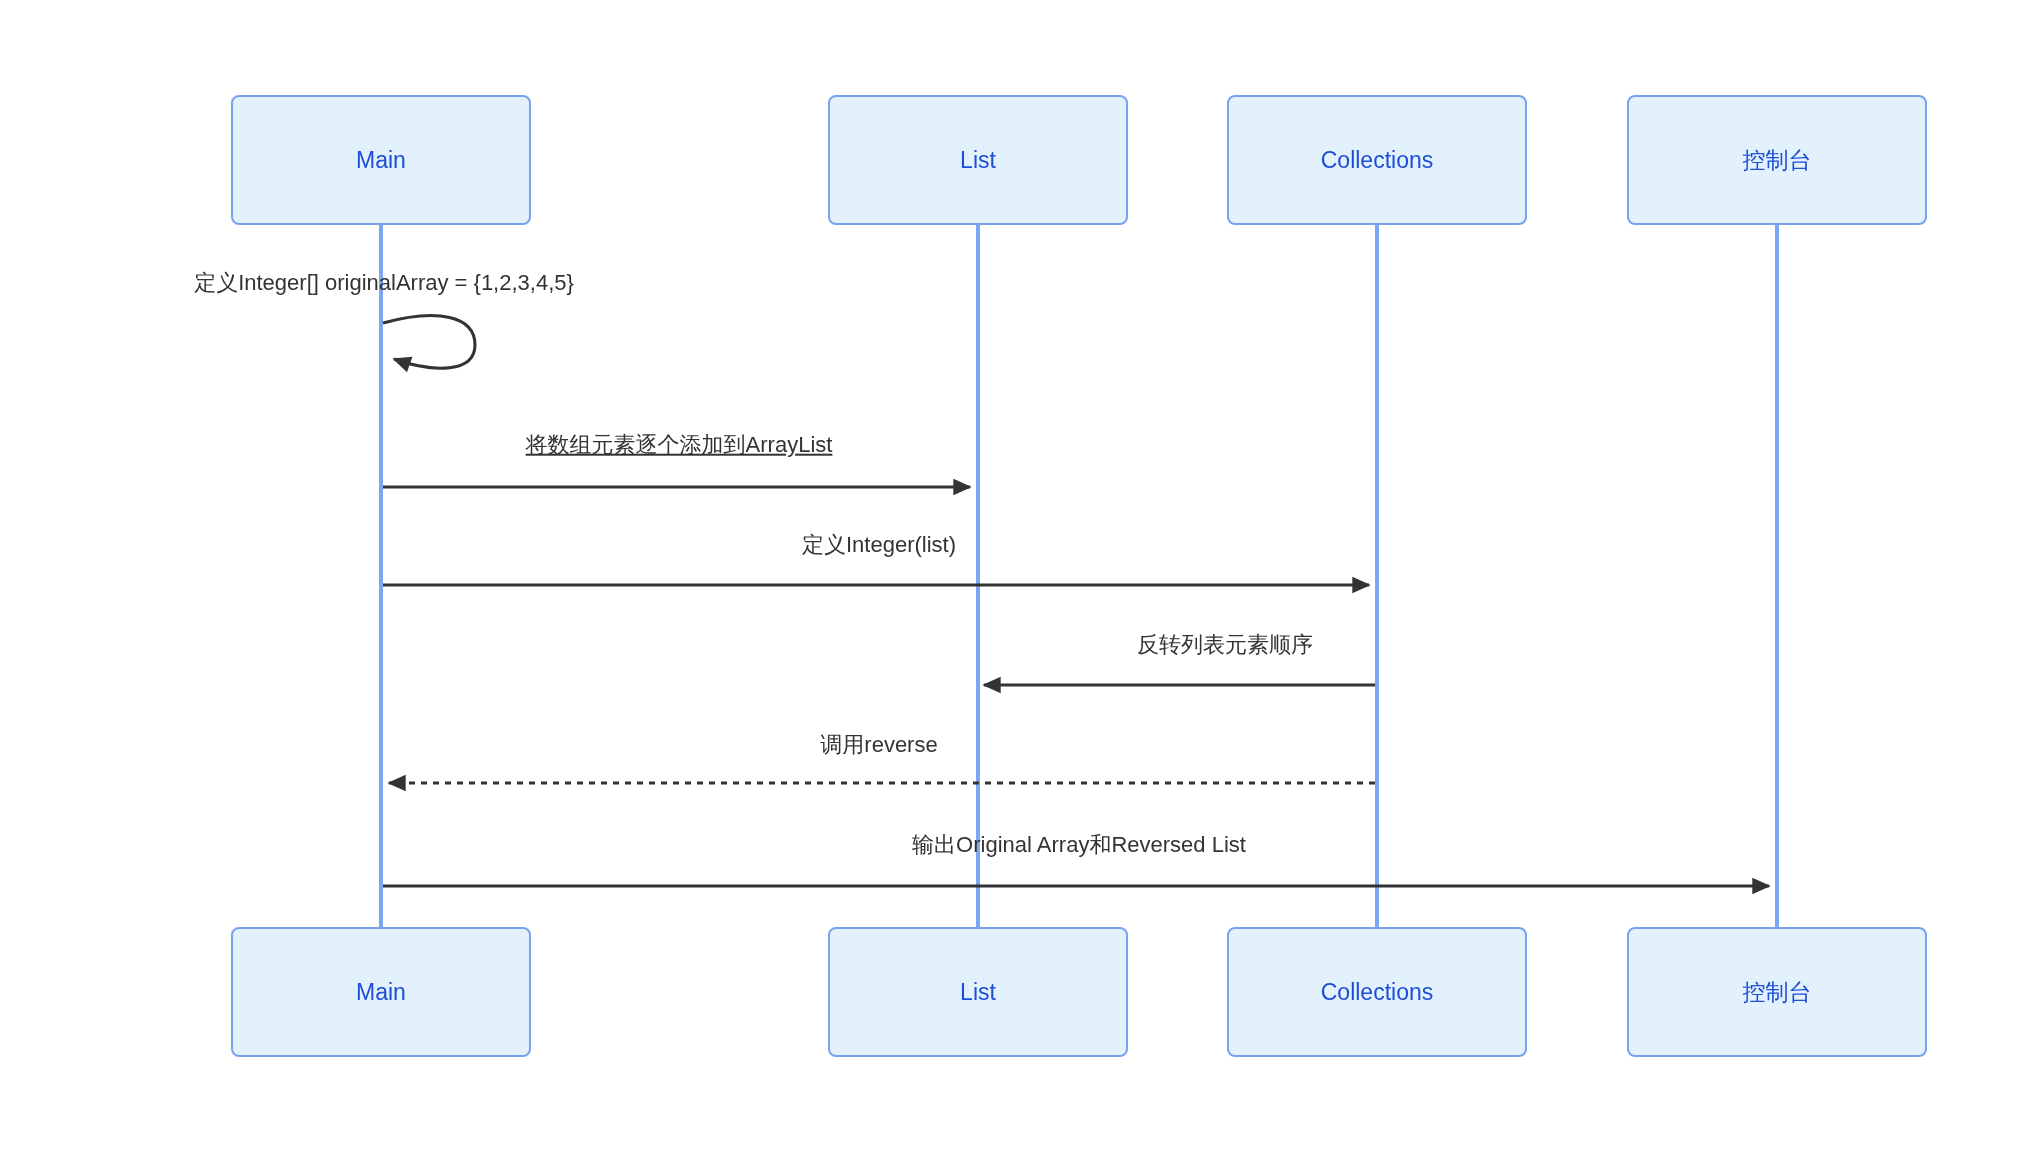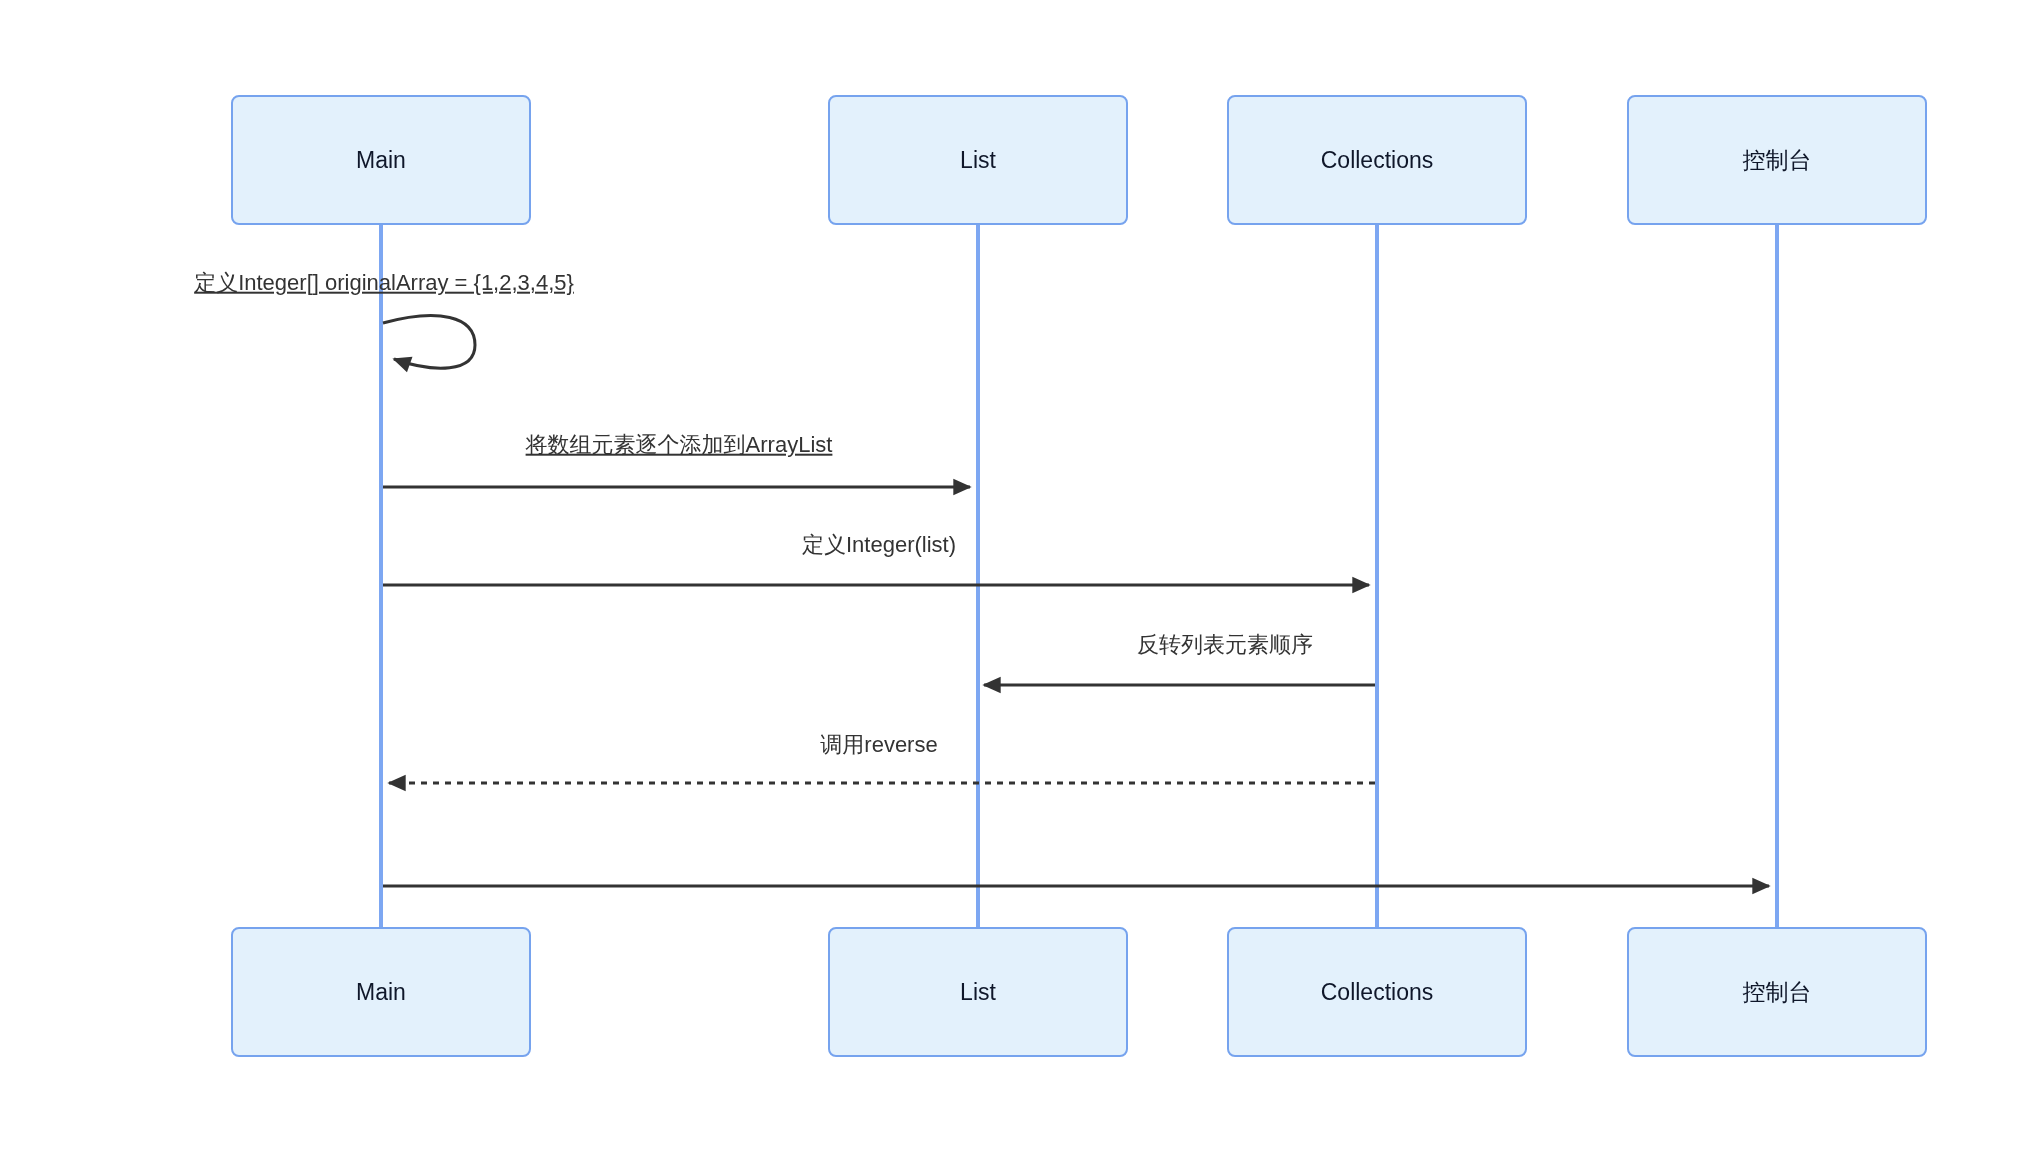--- a/index.html
+++ b/index.html
@@ -10,21 +10,21 @@
     font-family:"Liberation Sans", sans-serif;
     overflow:hidden;
   }
   .actor{
     position:absolute;
     width:300px;height:130px;
     background:#e3f1fc;
     border:2px solid #76a3ee;
     border-radius:8px;
     display:flex;align-items:center;justify-content:center;
-    font-size:23px;color:#0f172a;
+    font-size:23px;color:#1d4ed8;
     box-sizing:border-box;
   }
   .lifeline{
     position:absolute;
     width:4px;top:225px;height:702px;
     background:#7da7f2;
   }
   .msg-label{
     position:absolute;
     transform:translate(-50%,-50%);
@@ -86,19 +86,20 @@
 
     <line x1="383" y1="585" x2="1369" y2="585" stroke="#333333" stroke-width="3" marker-end="url(#arrow)"></line>
 
     <line x1="1375" y1="685" x2="984" y2="685" stroke="#333333" stroke-width="3" marker-end="url(#arrow)"></line>
 
     <line x1="1375" y1="783" x2="389" y2="783" stroke="#333333" stroke-width="3" stroke-dasharray="6,6" marker-end="url(#arrow)"></line>
 
     <line x1="383" y1="886" x2="1769" y2="886" stroke="#333333" stroke-width="3" marker-end="url(#arrow)"></line>
   </svg>
 
-  <div class="msg-label" style="left:384px;top:283px;text-decoration:underline;">定义Integer[] originalArray = {1,2,3,4,5}</div>
+  <div class="msg-label" style="left:384px;top:283px;">定义Integer[] originalArray = {1,2,3,4,5}</div>
   <div class="msg-label" style="left:679px;top:445px;text-decoration:underline;">将数组元素逐个添加到ArrayList</div>
   <div class="msg-label" style="left:879px;top:545px;">定义Integer(list)</div>
   <div class="msg-label" style="left:1177px;top:645px;margin-left:48px;">反转列表元素顺序</div>
   <div class="msg-label" style="left:879px;top:745px;">调用reverse</div>
+  <div class="msg-label" style="left:1079px;top:845px;">输出Original Array和Reversed List</div>
 
 </div>
 
 </body></html>

